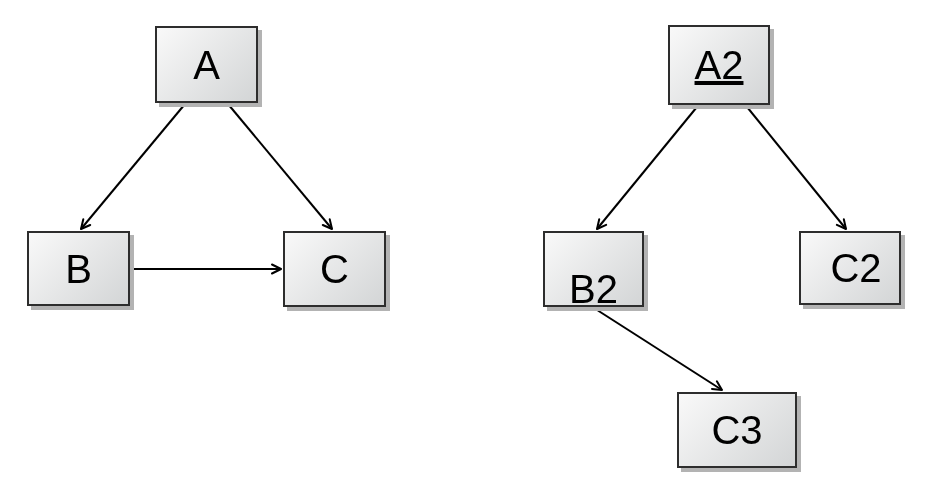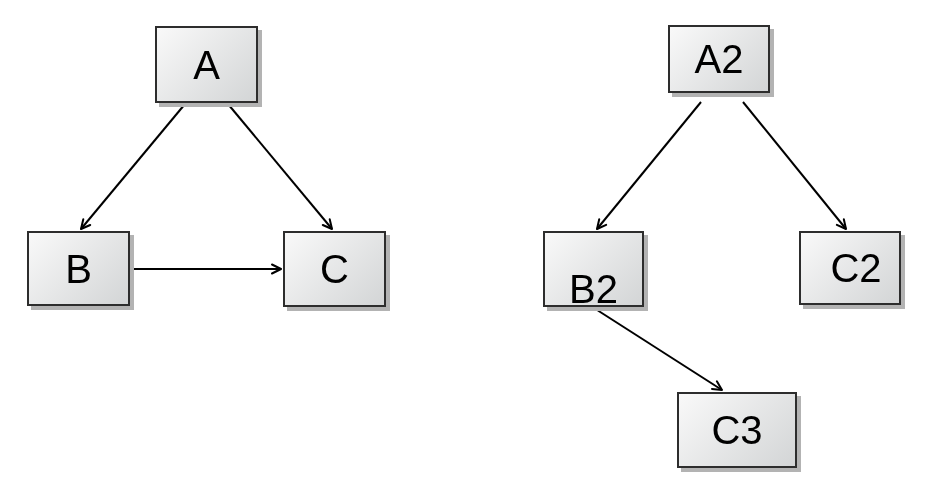--- a/index.html
+++ b/index.html
@@ -57,21 +57,21 @@
   <div id="nodes-layer">
       <div class="node" style="left: 155px; top: 26px; width: 103px; height: 77px; border: 2px solid rgb(45, 45, 45); background: linear-gradient(135deg, rgb(249, 249, 249) 0%, rgb(211, 213, 214) 100%); box-shadow: rgb(179, 179, 179) 4px 4px 0px;">
         <span class="node-label" style="color: rgb(0, 0, 0);">A</span>
       </div>
       <div class="node" style="left: 27px; top: 231px; width: 103px; height: 75px; border: 2px solid rgb(45, 45, 45); background: linear-gradient(135deg, rgb(249, 249, 249) 0%, rgb(211, 213, 214) 100%); box-shadow: rgb(179, 179, 179) 4px 4px 0px;">
         <span class="node-label" style="color: rgb(0, 0, 0);">B</span>
       </div>
       <div class="node" style="left: 283px; top: 231px; width: 103px; height: 76px; border: 2px solid rgb(45, 45, 45); background: linear-gradient(135deg, rgb(249, 249, 249) 0%, rgb(211, 213, 214) 100%); box-shadow: rgb(179, 179, 179) 4px 4px 0px;">
         <span class="node-label" style="color: rgb(0, 0, 0);">C</span>
       </div>
-      <div class="node" style="left: 668px; top: 25px; width: 102px; height: 68px; border: 2px solid rgb(45, 45, 45); background: linear-gradient(135deg, rgb(249, 249, 249) 0%, rgb(211, 213, 214) 100%); box-shadow: rgb(179, 179, 179) 4px 4px 0px;">
+      <div class="node" style="left: 668px; top: 25px; width: 102px; height: 80px; border: 2px solid rgb(45, 45, 45); background: linear-gradient(135deg, rgb(249, 249, 249) 0%, rgb(211, 213, 214) 100%); box-shadow: rgb(179, 179, 179) 4px 4px 0px; text-decoration: underline;">
         <span class="node-label" style="color: rgb(0, 0, 0);">A2</span>
       </div>
       <div class="node" style="left: 543px; top: 231px; width: 101px; height: 76px; border: 2px solid rgb(45, 45, 45); background: linear-gradient(135deg, rgb(249, 249, 249) 0%, rgb(211, 213, 214) 100%); box-shadow: rgb(179, 179, 179) 4px 4px 0px;">
         <span class="node-label" style="color: rgb(0, 0, 0); margin-top: 40px;">B2</span>
       </div>
       <div class="node" style="left: 799px; top: 231px; width: 102px; height: 74px; border: 2px solid rgb(45, 45, 45); background: linear-gradient(135deg, rgb(249, 249, 249) 0%, rgb(211, 213, 214) 100%); box-shadow: rgb(179, 179, 179) 4px 4px 0px; padding-left: 12px;">
         <span class="node-label" style="color: rgb(0, 0, 0);">C2</span>
       </div>
       <div class="node" style="left: 677px; top: 392px; width: 120px; height: 76px; border: 2px solid rgb(45, 45, 45); background: linear-gradient(135deg, rgb(249, 249, 249) 0%, rgb(211, 213, 214) 100%); box-shadow: rgb(179, 179, 179) 4px 4px 0px;">
         <span class="node-label" style="color: rgb(0, 0, 0);">C3</span>

